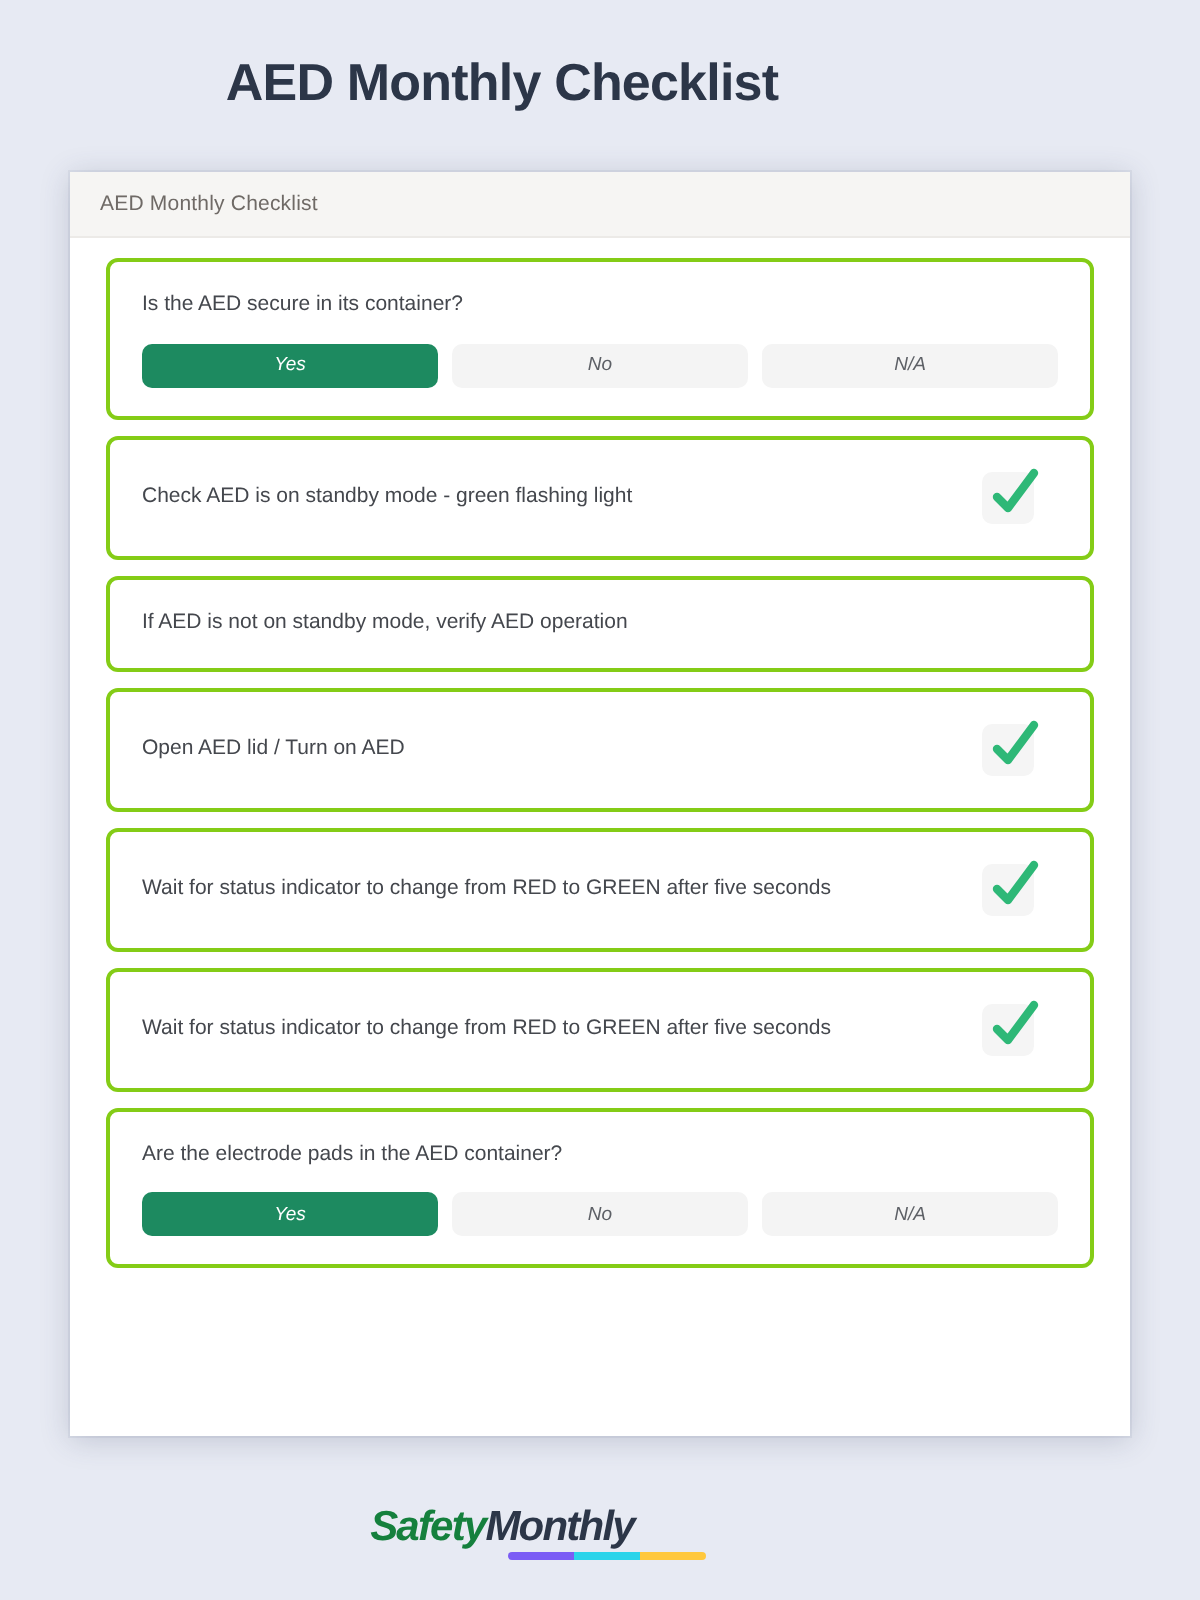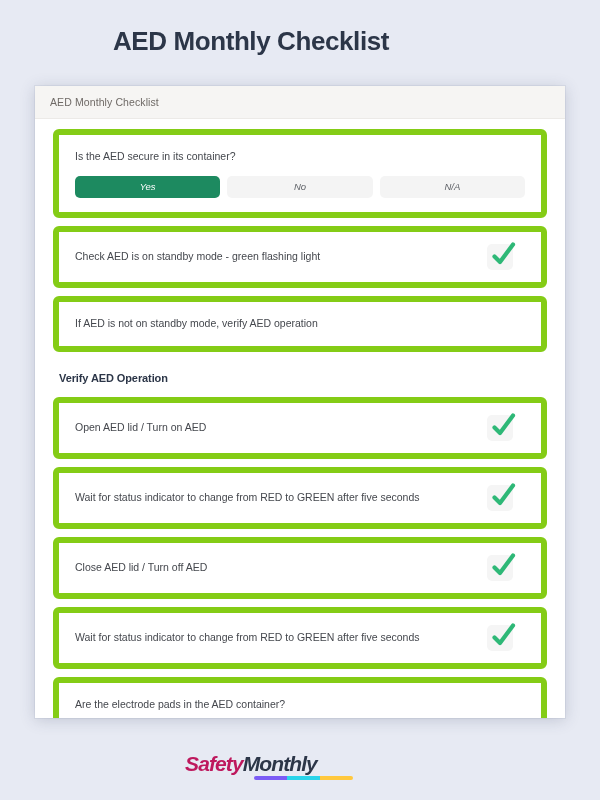--- a/index.html
+++ b/index.html
@@ -62,21 +62,21 @@
     letter-spacing:0.1px;
   }
 
   
   .checklist-body {
     padding:10px 18px 0 18px;
   }
 
   .card {
     background:#ffffff;
-    border:6px solid #84cc16;
+    border:2px solid #84cc16;
     border-radius:6px;
     margin-bottom:8px;
     padding:14px 16px 14px 16px;
     position:relative;
   }
 
   .card.with-check {
     min-height:62px;
     display:flex;
     align-items:center;
@@ -149,21 +149,21 @@
   }
   .logo {
     position:relative;
     display:inline-block;
     font-size:21px;
     font-weight:bold;
     font-style:italic;
     color:#2c3648;
     letter-spacing:-0.9px;
   }
-  .logo .lg-safety { color:#be185d; }
+  .logo .lg-safety { color:#15803d; }
   .logo .lg-culture { color:#2c3648; }
   .logo-underline {
     position:absolute;
     left:52%;
     bottom:-4px;
     width:99px;
     height:4px;
     display:flex;
     border-radius:2px;
     overflow:hidden;
@@ -200,39 +200,30 @@
             <div class="q-text">Check AED is on standby mode - green flashing light</div>
             <span class="check-box">
               <svg viewBox="0 0 30 30" aria-hidden="true">
                 <path d="M6.5 15.5 L12 21 L25 3.5" fill="none" stroke="#2eb877" stroke-width="4.2" stroke-linecap="round" stroke-linejoin="round"></path>
               </svg>
             </span>
           </div>
           <div class="card" style="min-height: 42px; display: flex; align-items: flex-start;">
             <div class="q-text">If AED is not on standby mode, verify AED operation</div>
           </div>
-          <div class="section-heading">Verify AED Operation</div>
           <div class="card with-check">
             <div class="q-text">Open AED lid / Turn on AED</div>
             <span class="check-box">
               <svg viewBox="0 0 30 30" aria-hidden="true">
                 <path d="M6.5 15.5 L12 21 L25 3.5" fill="none" stroke="#2eb877" stroke-width="4.2" stroke-linecap="round" stroke-linejoin="round"></path>
               </svg>
             </span>
           </div>
           <div class="card with-check">
             <div class="q-text">Wait for status indicator to change from RED to GREEN after five seconds</div>
-            <span class="check-box">
-              <svg viewBox="0 0 30 30" aria-hidden="true">
-                <path d="M6.5 15.5 L12 21 L25 3.5" fill="none" stroke="#2eb877" stroke-width="4.2" stroke-linecap="round" stroke-linejoin="round"></path>
-              </svg>
-            </span>
-          </div>
-          <div class="card with-check">
-            <div class="q-text">Close AED lid / Turn off AED</div>
             <span class="check-box">
               <svg viewBox="0 0 30 30" aria-hidden="true">
                 <path d="M6.5 15.5 L12 21 L25 3.5" fill="none" stroke="#2eb877" stroke-width="4.2" stroke-linecap="round" stroke-linejoin="round"></path>
               </svg>
             </span>
           </div>
           <div class="card with-check">
             <div class="q-text">Wait for status indicator to change from RED to GREEN after five seconds</div>
             <span class="check-box">
               <svg viewBox="0 0 30 30" aria-hidden="true">

